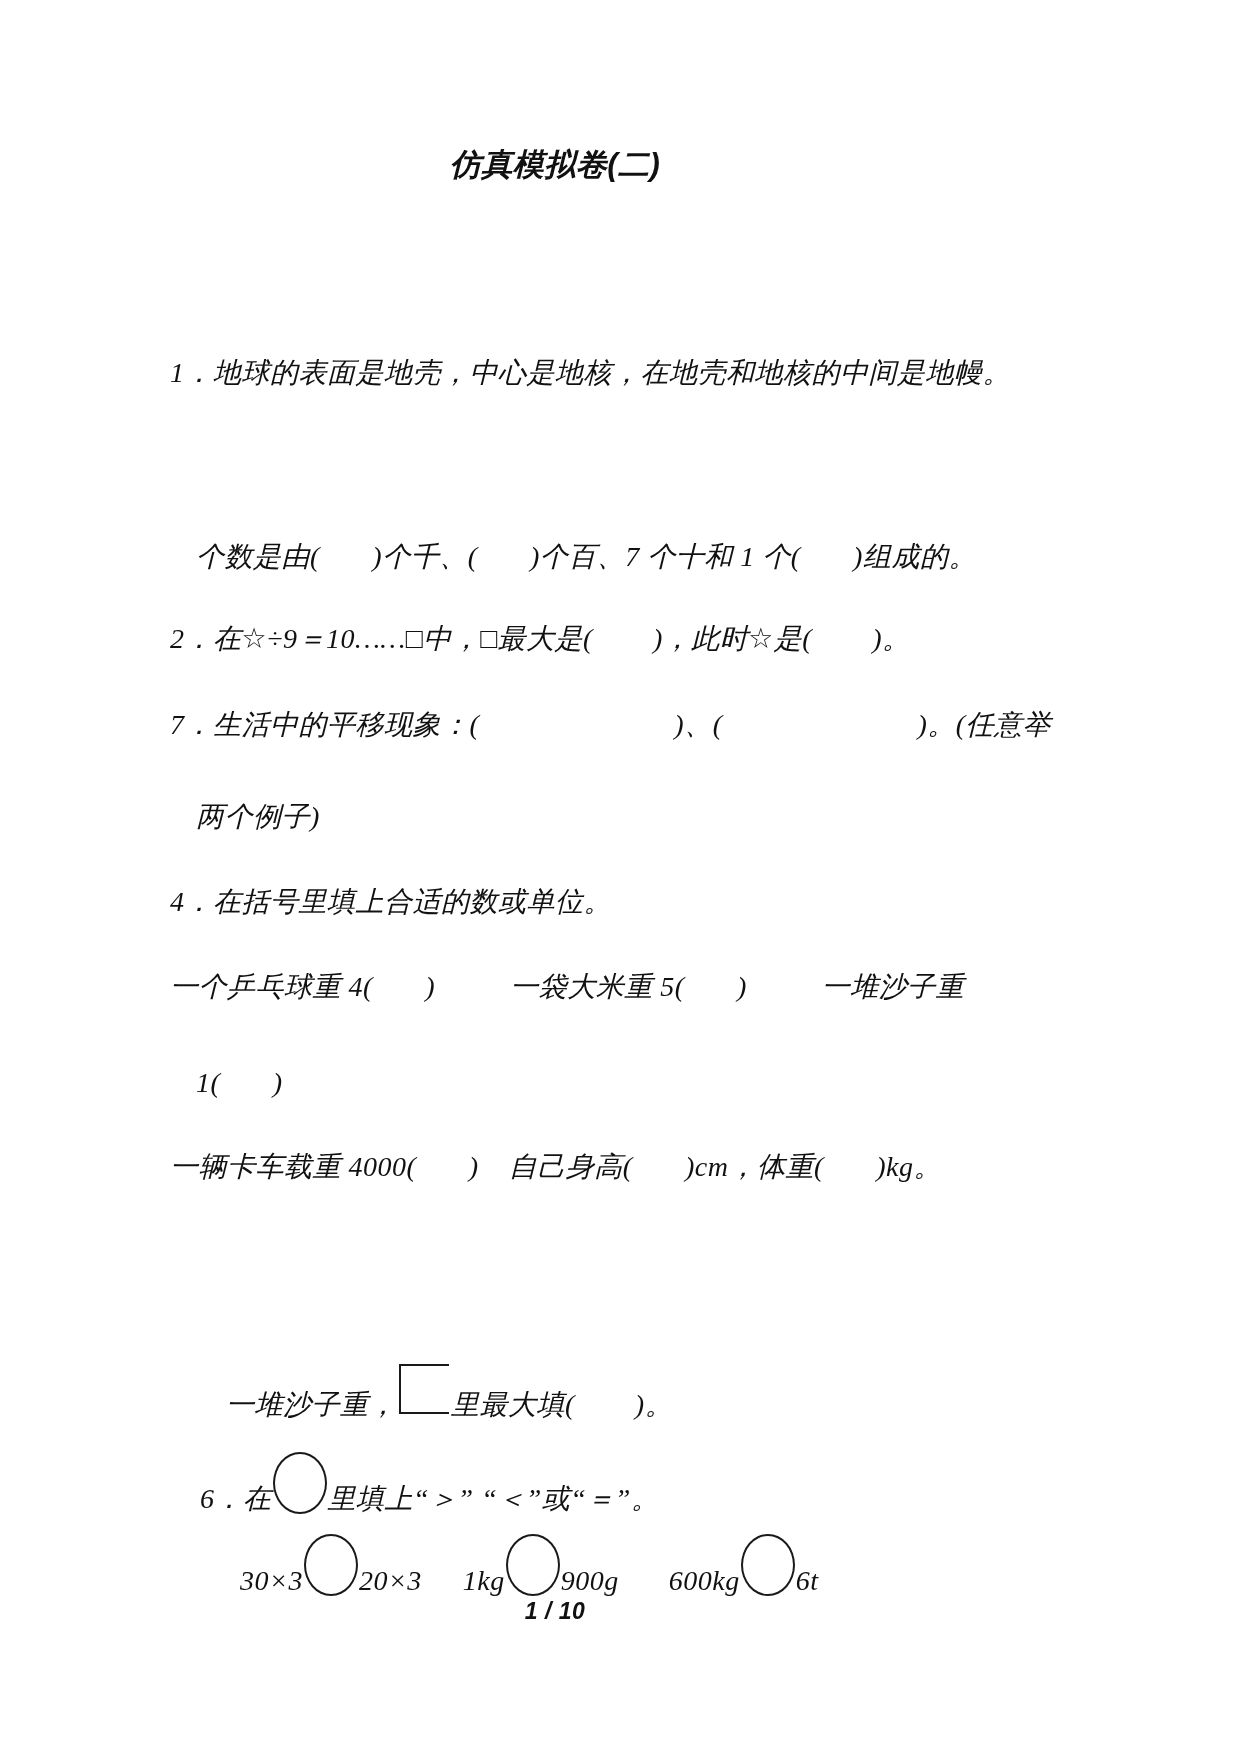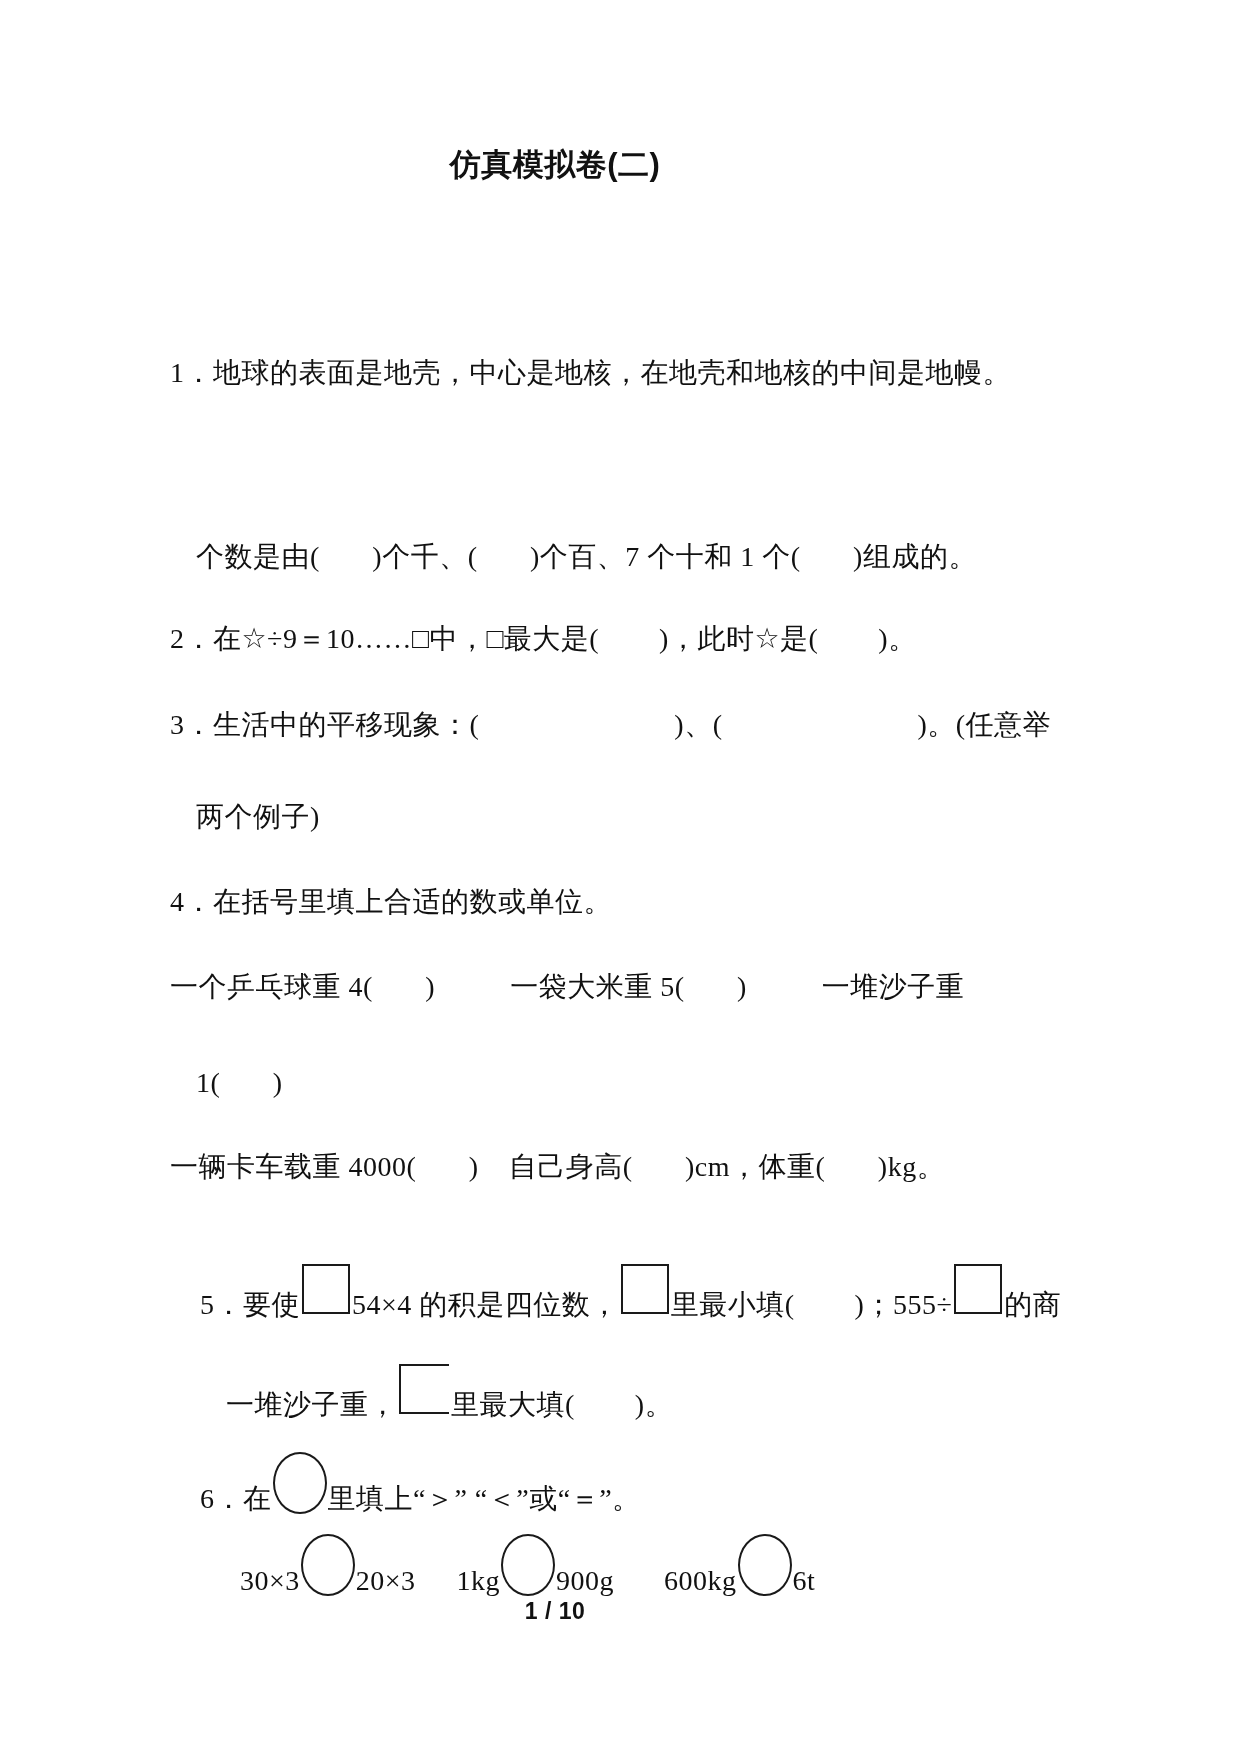--- a/index.html
+++ b/index.html
@@ -4,20 +4,21 @@
 <style>
   html,body{margin:0;padding:0;background:#ffffff;}
   .page{
     position:relative;
     width:1241px;
     height:1754px;
     background:#ffffff;
     overflow:hidden;
     font-family:"Liberation Serif","DejaVu Serif","DejaVu Sans",serif;
     color:#111111;
+    font-style:italic;
   }
   .line{
     position:absolute;
     white-space:pre;
     font-size:28px;
     line-height:34px;
     letter-spacing:0.5px;
   }
   .title{
     left:0; top:148px; width:1110px;
@@ -79,31 +80,28 @@
 <div class="page">
 
   <div class="line title">仿真模拟卷(二)</div>
 
 
   <div class="line q1l1">1．地球的表面是地壳，中心是地核，在地壳和地核的中间是地幔。</div>
   <div class="line q1l3">个数是由(       )个千、(       )个百、7 个十和 1 个(       )组成的。</div>
 
   <div class="line q2l1">2．在☆÷9＝10……□中，□最大是(        )，此时☆是(        )。</div>
 
-  <div class="line q3l1">3．生活中的平移现象：(                          )、(                          )。(任意举</div>
+  <div class="line q3l1">7．生活中的平移现象：(                          )、(                          )。(任意举</div>
   <div class="line q3l2">两个例子)</div>
 
   <div class="line q4h">4．在括号里填上合适的数或单位。</div>
   <div class="line q4l1">一个乒乓球重 4(       )          一袋大米重 5(       )          一堆沙子重</div>
   <div class="line q4l2">1(       )</div>
   <div class="line q4l3">一辆卡车载重 4000(       )    自己身高(       )cm，体重(       )kg。</div>
 
-  <div class="line q5l1">
-    <span>5．要使</span><span class="box"></span><span>54×4 的积是四位数，</span><span class="box"></span><span>里最小填(        )；555÷</span><span class="box"></span><span>的商</span>
-  </div>
   <div class="line q5l2">
     <span>一堆沙子重，</span><span class="box box-open-right"></span><span>里最大填(        )。</span>
   </div>
 
   <div class="line q6h">
     <span>6．在</span><span class="circle"></span><span>里填上“＞” “＜”或“＝”。</span>
   </div>
 
   <div class="line q6items">
     <span class="q6-item gap-a"><span>30×3</span><span class="circle"></span><span>20×3</span></span><span class="q6-item gap-b"><span>1kg</span><span class="circle"></span><span>900g</span></span><span class="q6-item"><span>600kg</span><span class="circle"></span><span>6t</span></span>

